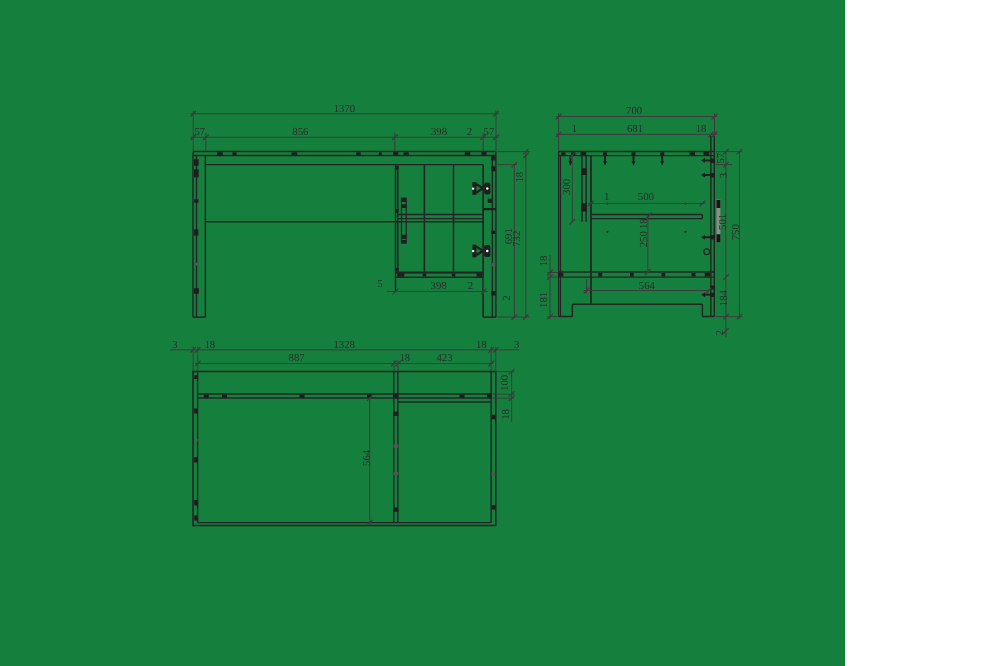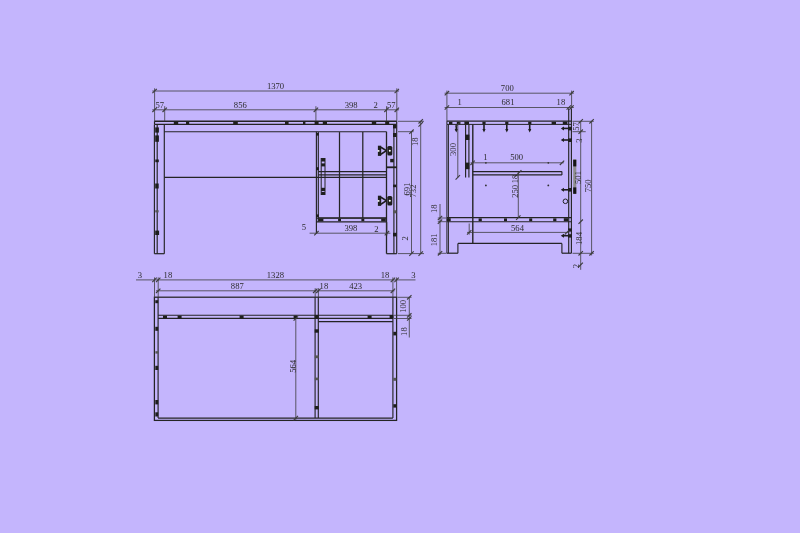--- a/index.html
+++ b/index.html
@@ -1,16 +1,16 @@
 <!DOCTYPE html>
 <html><head>
 <meta charset="utf-8">
 <style>
 html,body{margin:0;padding:0;background:#fff;}
-#page{width:800px;height:533px;position:relative;background:#c4b5fd;overflow:hidden;}
+#page{width:676px;height:533px;position:relative;background:#15803d;overflow:hidden;}
 svg{position:absolute;top:0;left:0;}
 text{font-family:"Liberation Serif",serif;font-size:8.6px;fill:#2b2b2b;}
 </style>
 </head>
 <body>
 <div id="page">
 <svg width="800" height="533" viewBox="0 0 800 533">
 <g stroke-linecap="butt" fill="none">
 
 <g id="fv-top">

